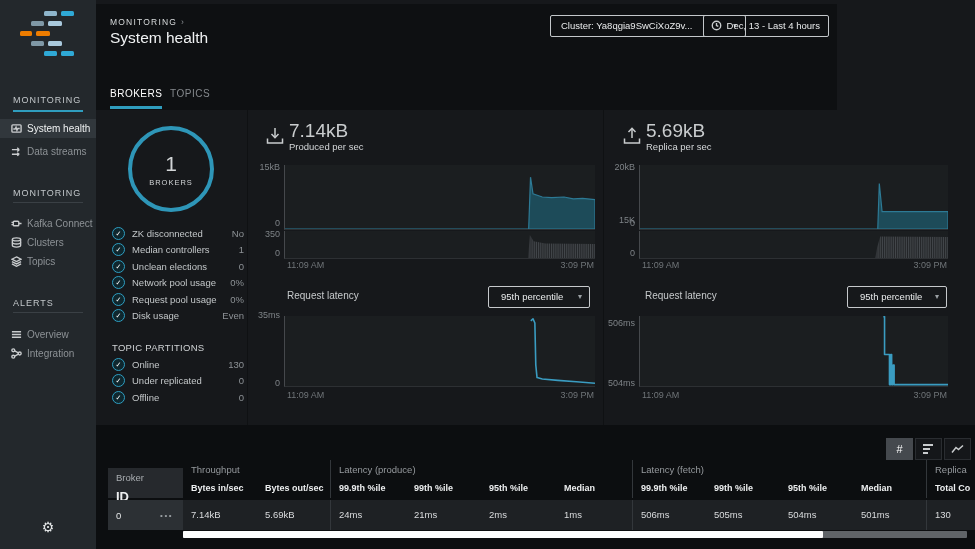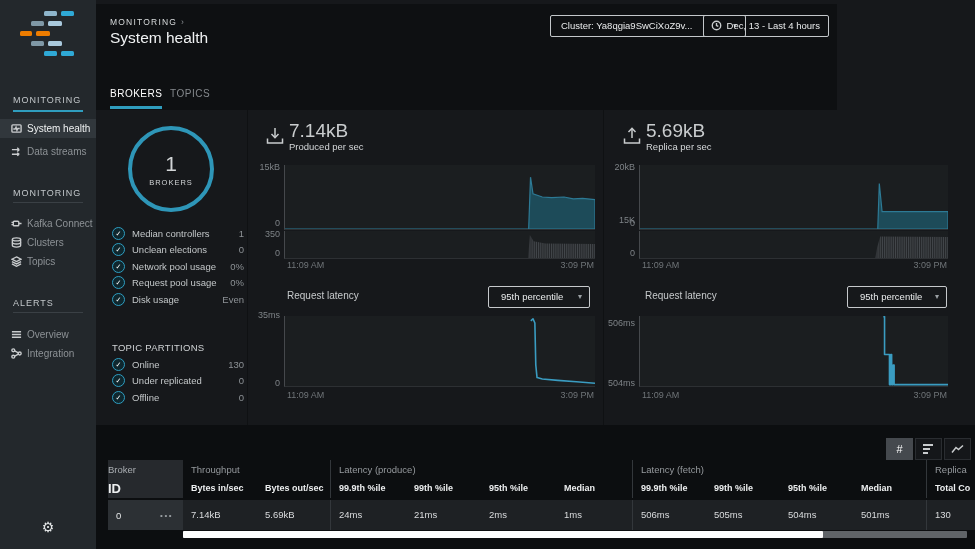--- a/index.html
+++ b/index.html
@@ -63,21 +63,21 @@
   #band{position:absolute;left:96px;top:425px;width:879px;height:124px;background:#0c0e10;}
   #toggles{position:absolute;right:4px;top:13px;display:flex;gap:2px;}
   .tgl{width:25px;height:20px;background:#15171a;border:1px solid #2a2d31;color:#c9ccce;
        display:flex;align-items:center;justify-content:center;font-size:11px;cursor:pointer;}
   .tgl.active{background:#45494e;border-color:#45494e;color:#fff;}
   #tbl{position:absolute;left:12px;top:35px;width:867px;overflow:hidden;}
   .tgrid{display:grid;grid-template-columns:75px 74px 73px 76px 75px 75px 76px 74px 74px 73px 73px 80px;}
   #thead{grid-template-rows:19px 19px;}
   .gcell{grid-row:1;font-size:9.5px;color:#969a9e;line-height:19px;padding-left:8px;white-space:nowrap;}
   .scell{grid-row:2;font-size:9px;font-weight:bold;color:#eceeef;line-height:19px;padding-left:8px;white-space:nowrap;}
-  #broker-head{grid-column:1;grid-row:1/3;background:#26292d;padding-left:0;}
+  #broker-head{grid-column:1;grid-row:1/3;background:#26292d;padding-left:8px;margin-top:8px;}
   #broker-head .g{font-size:9.5px;color:#a9adb1;line-height:19px;}
   #broker-head .s{font-size:13px;font-weight:bold;color:#eceeef;line-height:19px;}
   .bL{border-left:1px solid #33373b;}
   #trow{margin-top:2px;height:30px;background:#1e2124;}
   .dcell{font-size:9.5px;color:#dadcde;line-height:30px;padding-left:8px;white-space:nowrap;}
   #id-cell{background:#2c3034;display:flex;align-items:center;justify-content:space-between;
            padding:0 10px 0 8px;font-size:9.5px;color:#e5e7e8;cursor:pointer;}
   #id-cell .dots{color:#9ba0a4;font-size:8px;letter-spacing:1.5px;cursor:pointer;}
   #sbar-track{position:absolute;left:87px;top:106px;width:784px;height:7px;background:#606468;border-radius:1px;}
   #sbar-thumb{position:absolute;left:0;top:0;width:640px;height:7px;background:#fcfdfd;border-radius:1px;cursor:grab;}
@@ -185,20 +185,25 @@
 
   <div id="main">
     <div class="vdiv" style="left:151px"></div>
     <div class="vdiv" style="left:507px"></div>
 
     <div id="big-circle">
       <div class="num">1</div>
       <div class="cap">BROKERS</div>
     </div>
     <div id="checks">
+      <div class="chk-row">
+          <span class="chk">✓</span>
+          <span class="chk-label">ZK disconnected</span>
+          <span class="chk-value">No</span>
+        </div>
       <div class="chk-row">
           <span class="chk">✓</span>
           <span class="chk-label">Median controllers</span>
           <span class="chk-value">1</span>
         </div>
       <div class="chk-row">
           <span class="chk">✓</span>
           <span class="chk-label">Unclean elections</span>
           <span class="chk-value">0</span>
         </div>

